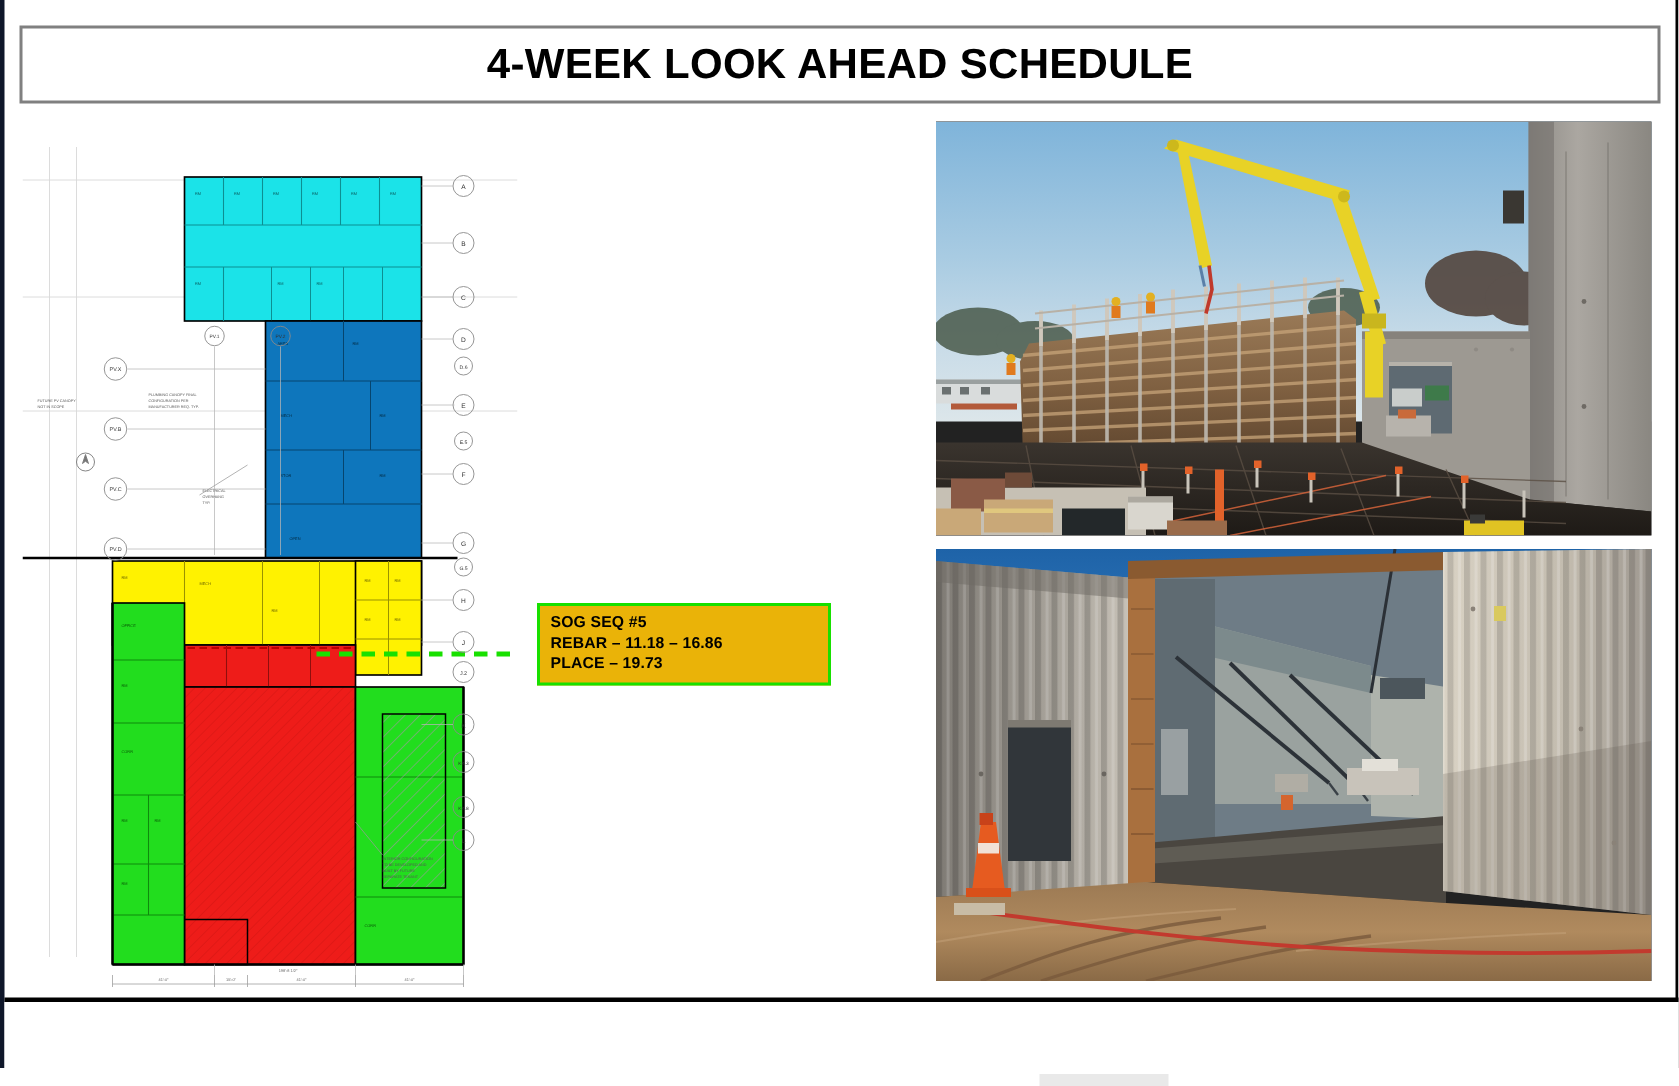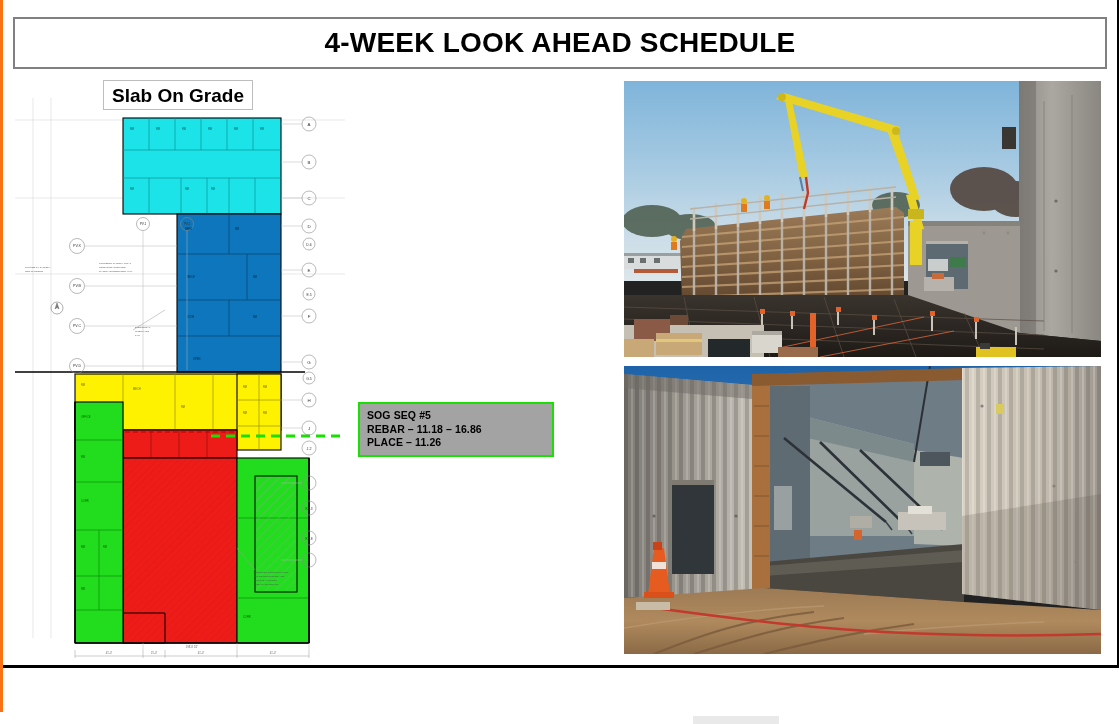--- a/index.html
+++ b/index.html
@@ -1,38 +1,38 @@
 <!DOCTYPE html>
 <html><head>
 <meta charset="utf-8">
 <style>
   html,body{margin:0;padding:0;background:#fff;}
   body{width:1119px;height:724px;overflow:hidden;
        font-family:"Liberation Sans",sans-serif;color:#000;}
   .slide{position:relative;width:1119px;height:712px;background:#fff;box-sizing:border-box;
-         border-left:3px solid #f97316;border-right:2px solid #000;}
+         border-left:3px solid #0f172a;border-right:2px solid #000;}
 
   
   .title-box{position:absolute;left:10px;top:17px;width:1094px;height:52px;
              border:2px solid #808080;background:#fff;box-sizing:border-box;
              display:flex;align-items:center;justify-content:center;}
   .title-text{font-size:28px;font-weight:bold;letter-spacing:.2px;
               white-space:nowrap;color:#000;}
 
   
   .plan{position:absolute;left:12px;top:78px;width:330px;height:580px;background:#fff;}
   .plan svg{display:block;}
   .plan-title{position:absolute;left:100px;top:80px;width:150px;height:30px;
               background:#fff;border:1px solid #bdbdbd;box-sizing:border-box;
               display:flex;align-items:center;justify-content:center;z-index:6;}
   .plan-title span{font-size:19px;font-weight:bold;line-height:1;}
 
   
   .callout{position:absolute;left:355px;top:402px;width:196px;height:55px;
-           background:#a3a3a3;border:2px solid #18E000;box-sizing:border-box;
+           background:#eab308;border:2px solid #18E000;box-sizing:border-box;
            padding:5px 0 0 7px;z-index:7;}
   .callout div{font-size:10.5px;font-weight:bold;line-height:13.5px;
                letter-spacing:.1px;white-space:nowrap;}
 
   
   .photo{position:absolute;overflow:hidden;background:#222;}
   #photo-top{left:621px;top:81px;width:477px;height:276px;}
   #photo-bottom{left:621px;top:366px;width:477px;height:288px;}
   .photo svg{display:block;width:100%;height:100%;}
 
@@ -348,28 +348,25 @@
 
         <g fill="#000">
           <rect x="122" y="28" width="14" height="2"></rect>
           <rect x="214" y="28" width="14" height="2"></rect>
           <rect x="286" y="28" width="14" height="2"></rect>
         </g>
       </g>
     </svg>
   </div>
 
-  <div class="plan-title">
-    <span>Slab On Grade</span>
-  </div>
 
   <div class="callout">
     <div>SOG SEQ #5</div>
     <div>REBAR – 11.18 – 16.86</div>
-    <div>PLACE – 11.26</div>
+    <div>PLACE – 19.73</div>
   </div>
 
   <div class="photo" id="photo-top">
     <svg viewBox="0 0 477 276" preserveAspectRatio="none">
       <defs>
         <linearGradient id="skyTop" x1="0" y1="0" x2="0" y2="1">
           <stop offset="0%" stop-color="#7FB4DA"></stop>
           <stop offset="45%" stop-color="#A8CBE2"></stop>
           <stop offset="75%" stop-color="#C9DCE8"></stop>
           <stop offset="100%" stop-color="#DCE6EA"></stop>

